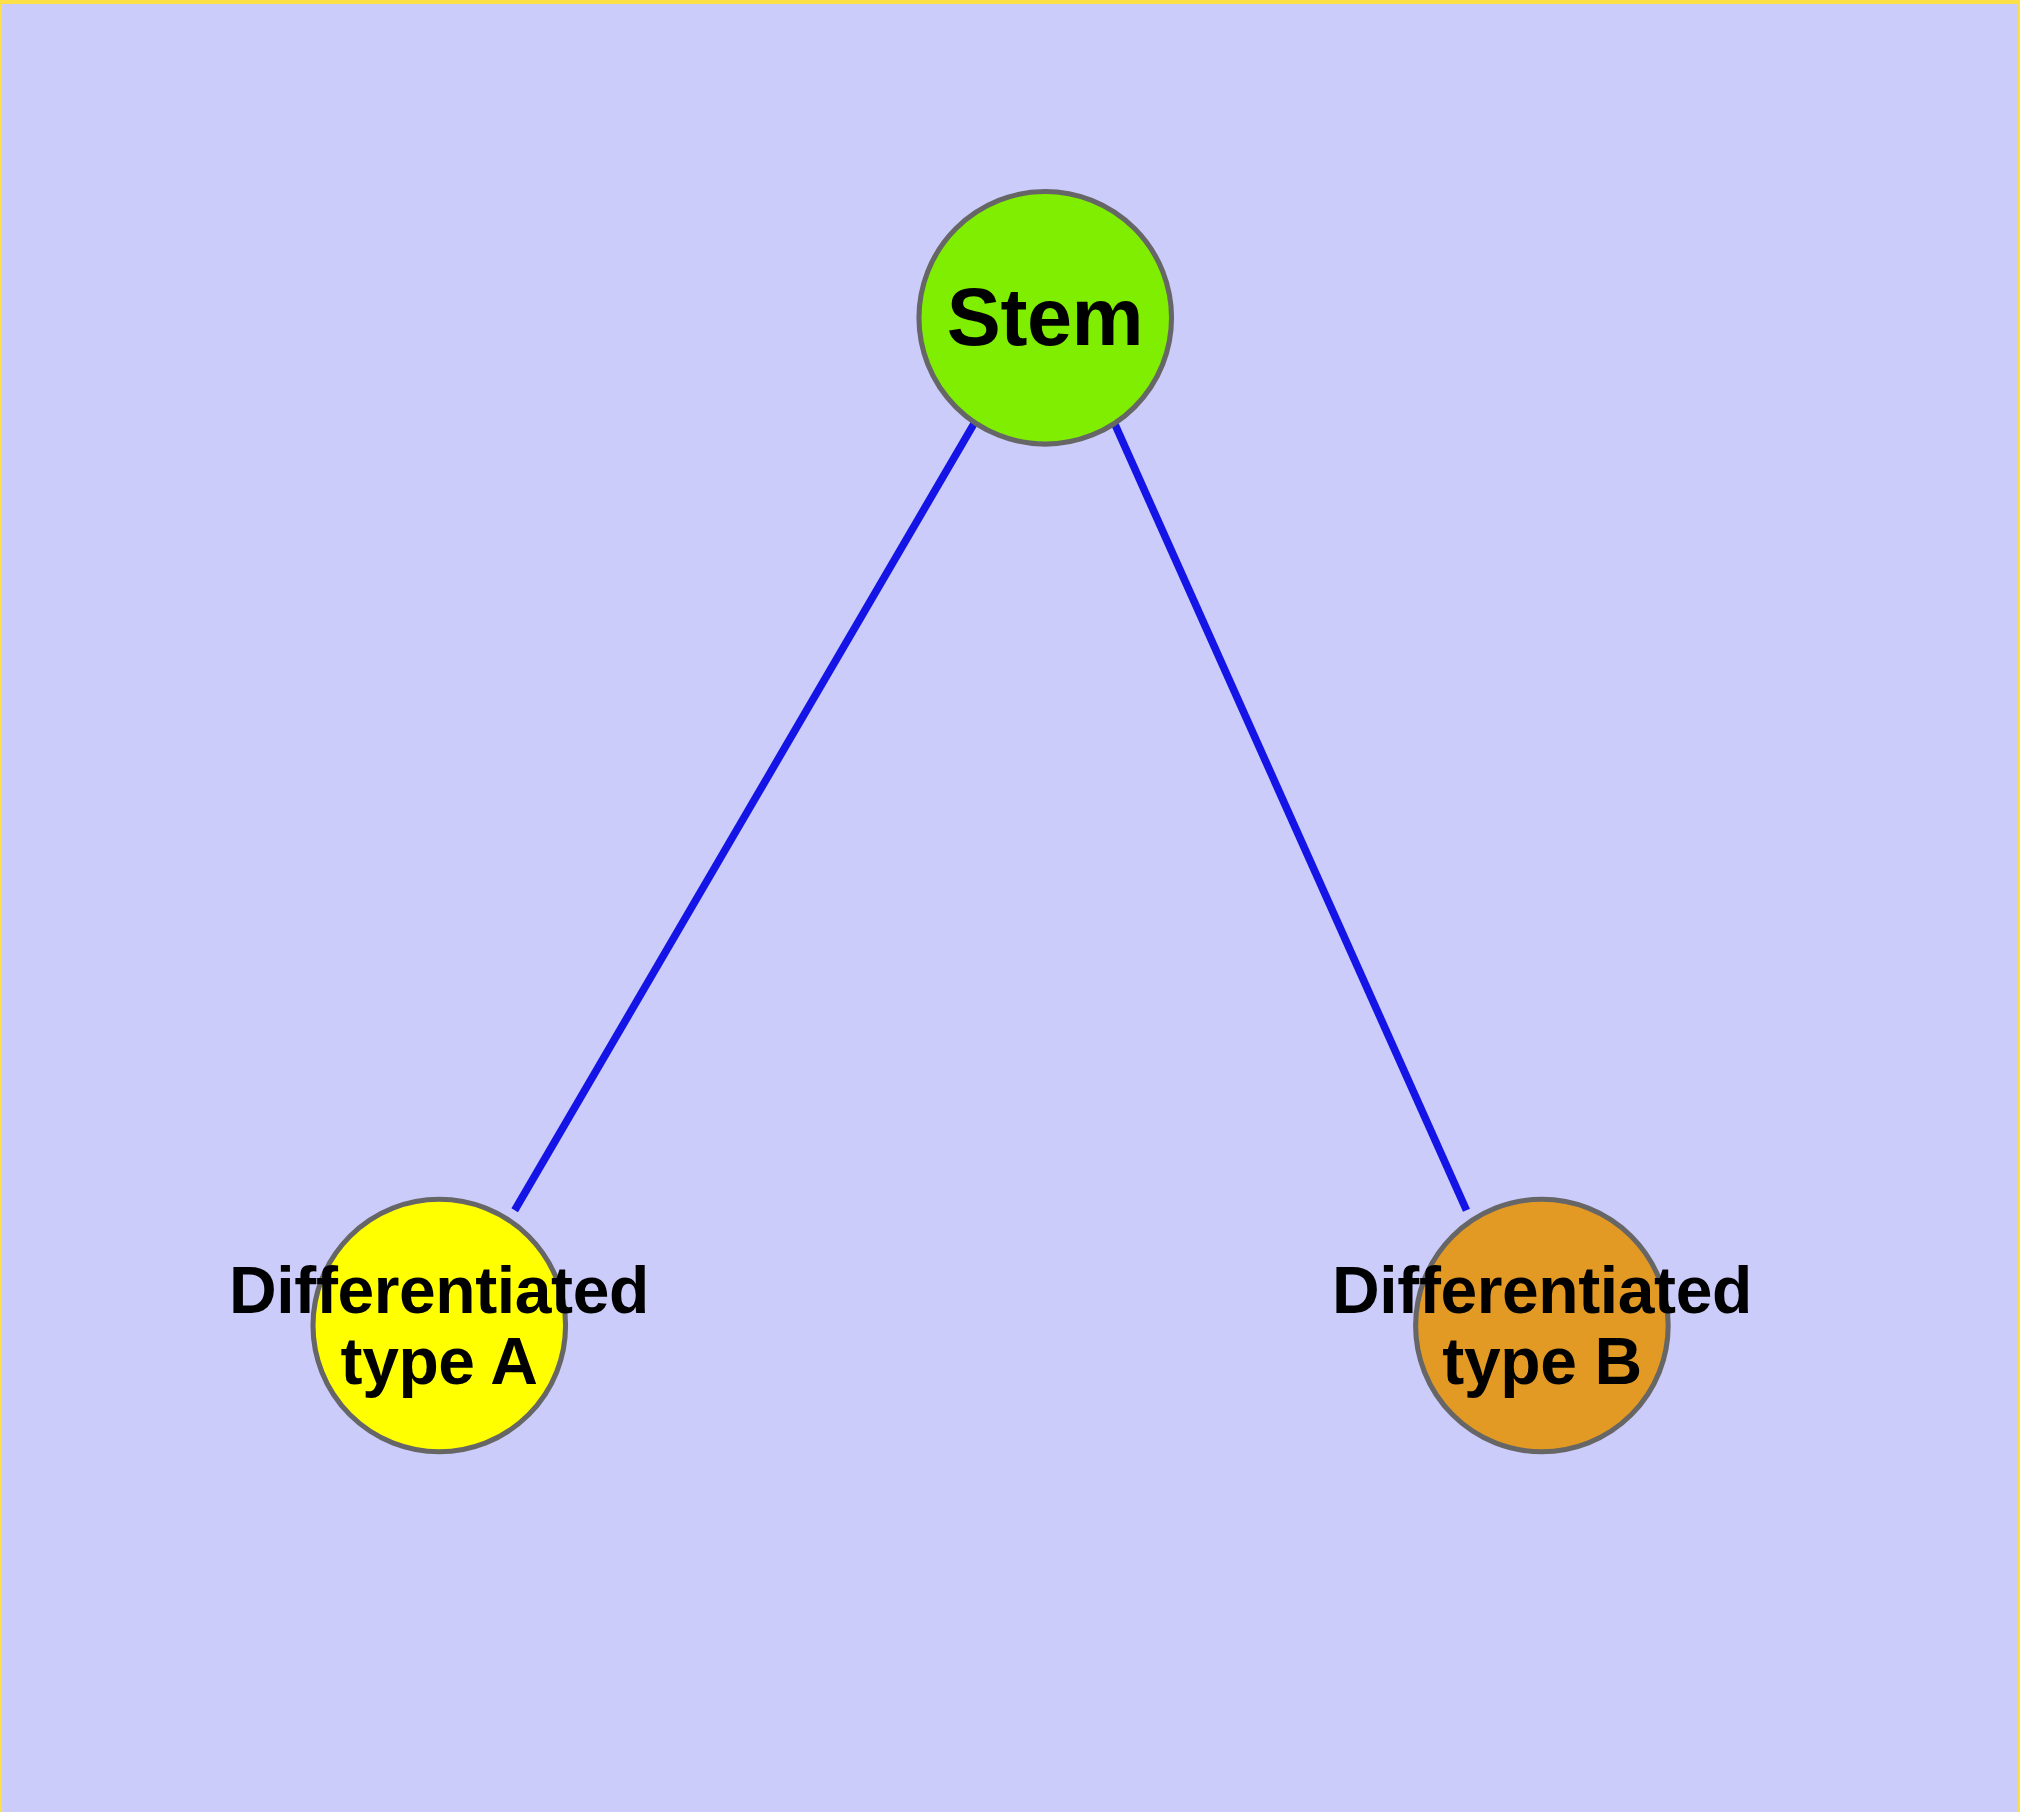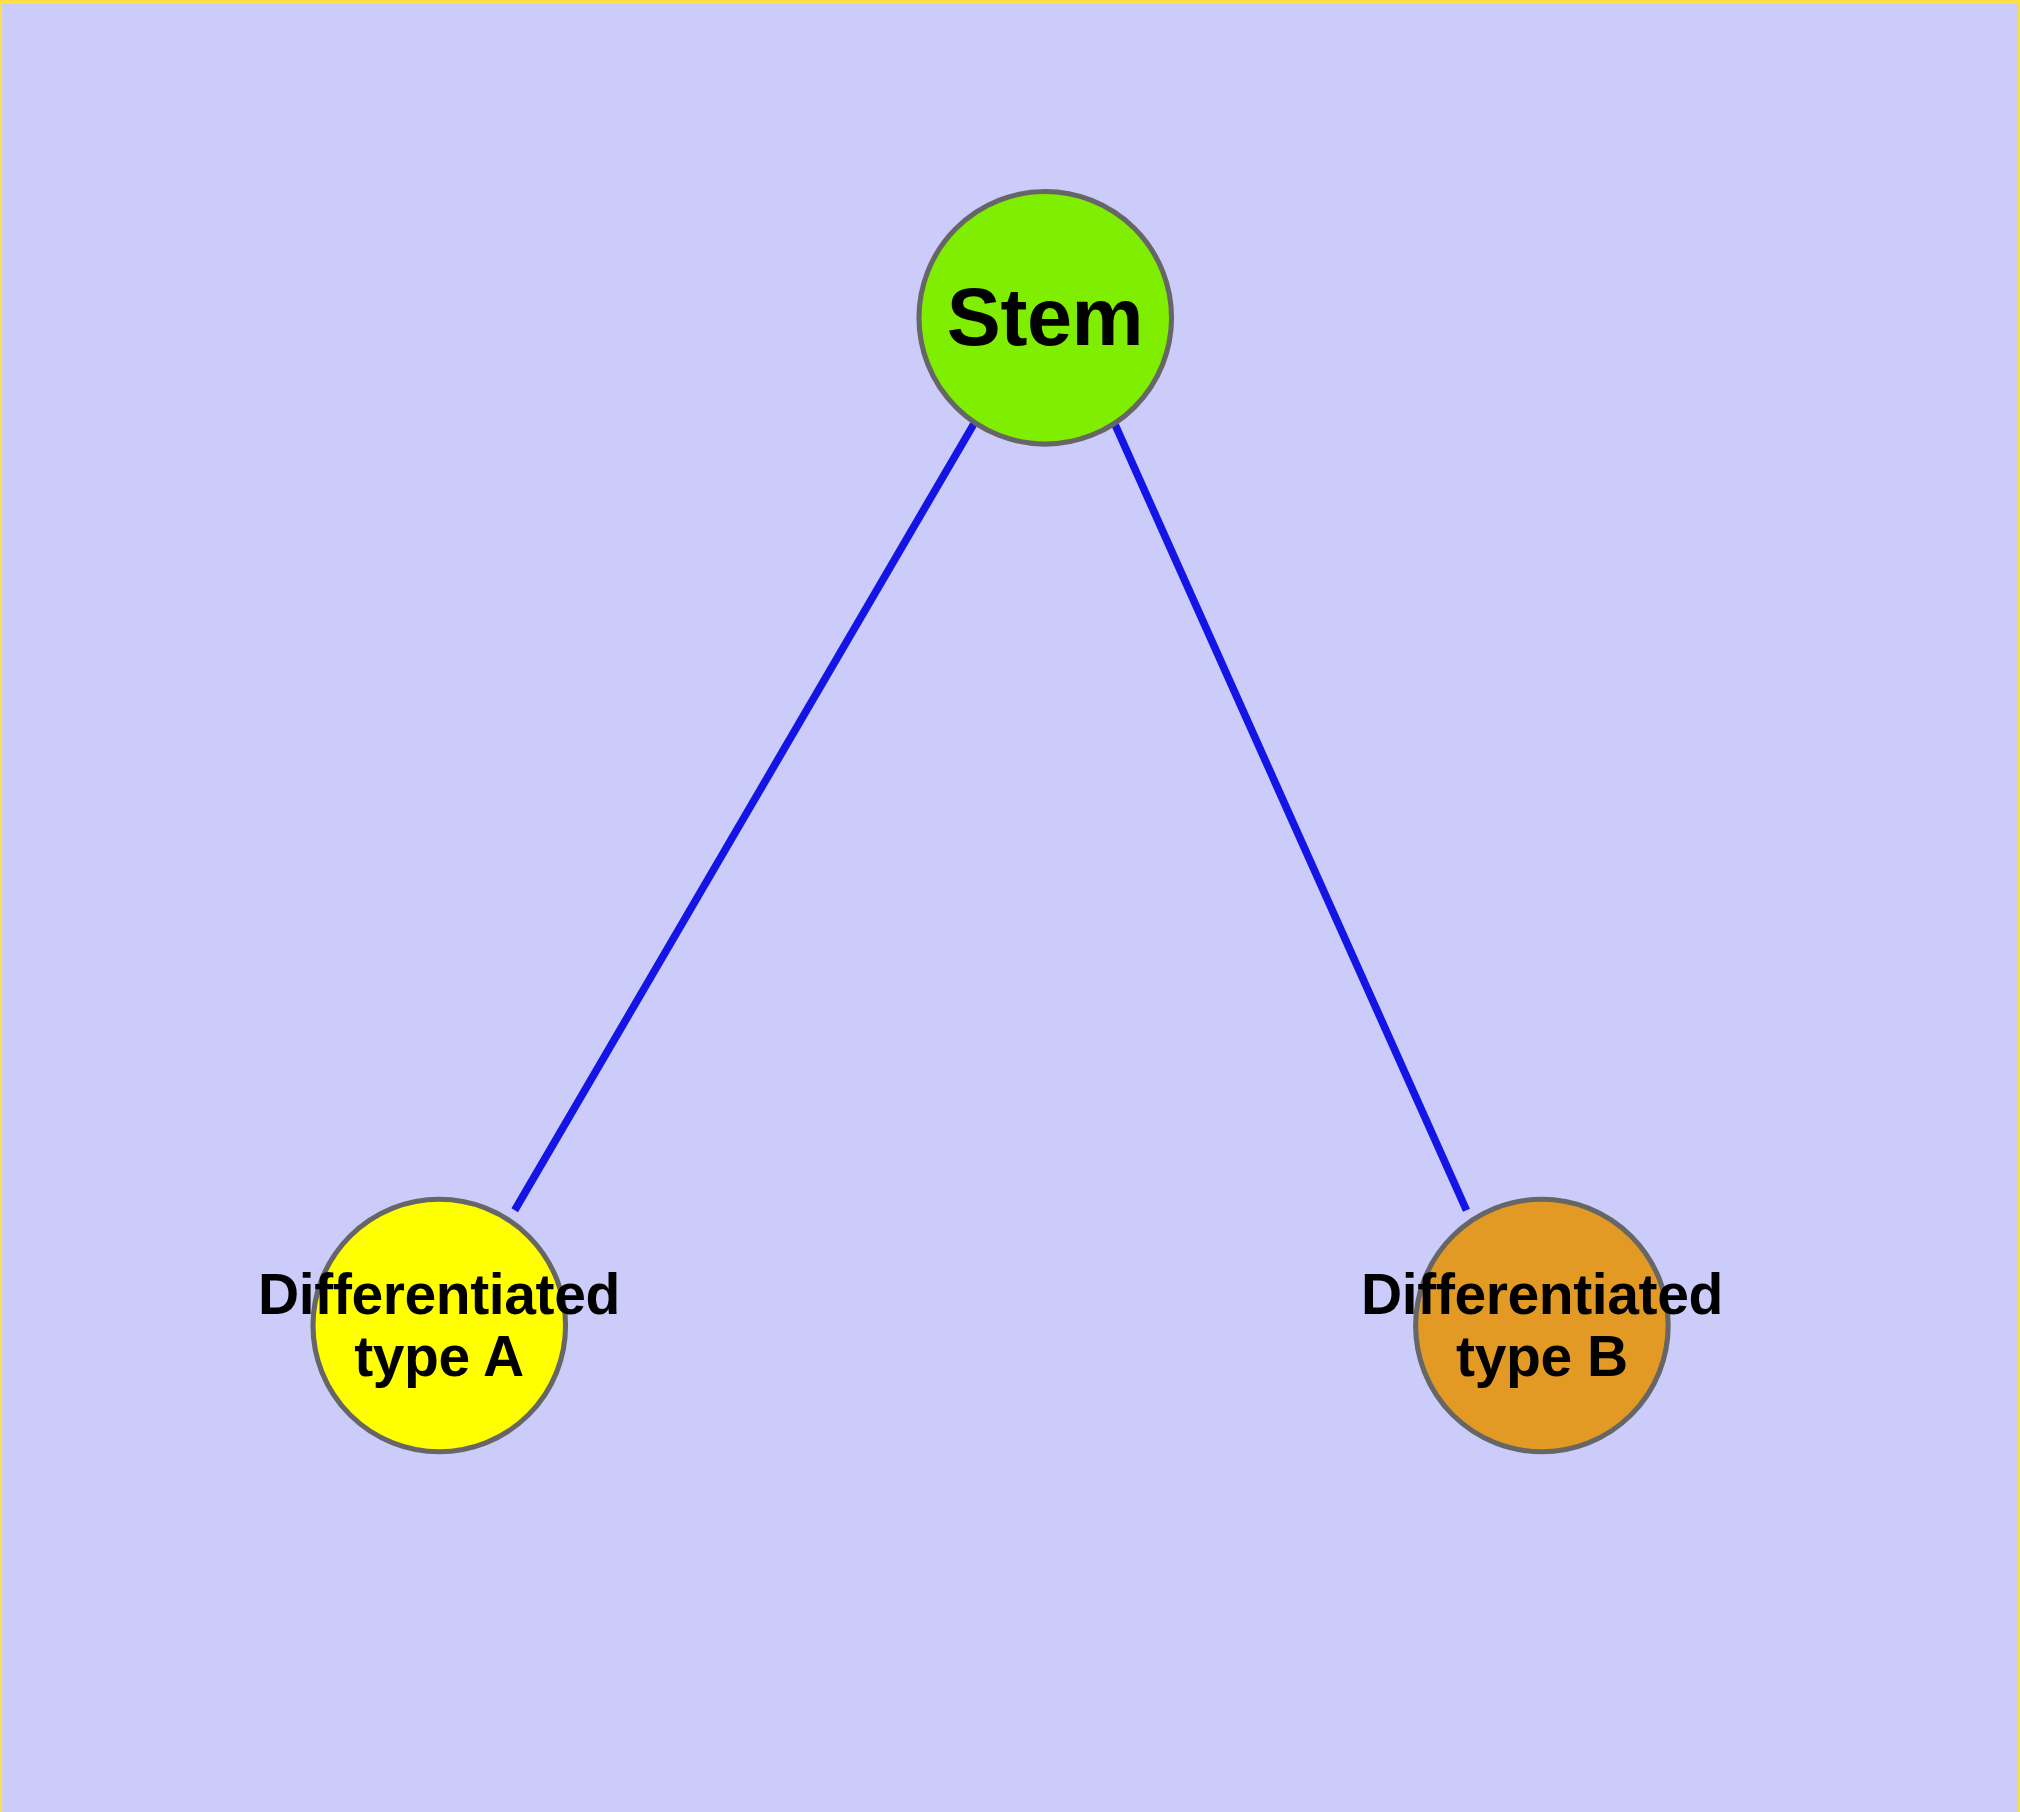--- a/index.html
+++ b/index.html
@@ -41,21 +41,21 @@
     white-space: pre;
     line-height: 1.08;
     letter-spacing: -0.4px;
     transform: translate(-50%, -50%);
     pointer-events: none;
   }
   .node-label.big {
     font-size: 81px;
   }
   .node-label.leaf {
-    font-size: 57px;
+    font-size: 66px;
   }
 </style>
 </head>
 <body>
 
 <div id="stage">
 
   <div id="canvas-bg"></div>
 
   <svg id="graph-svg" viewBox="0 0 2384 2138">

